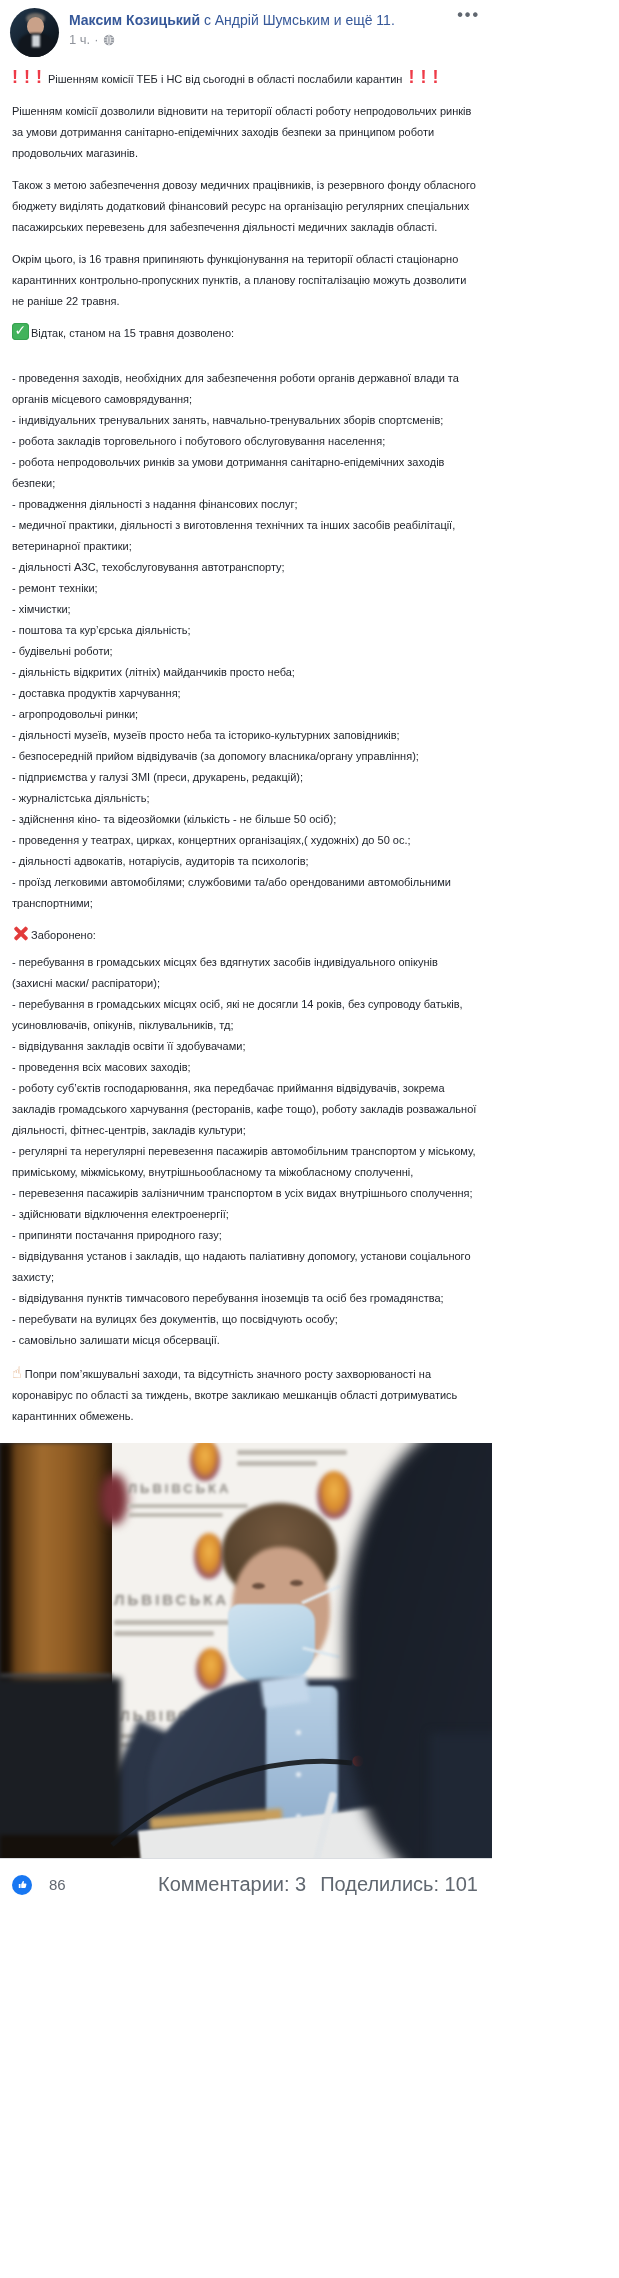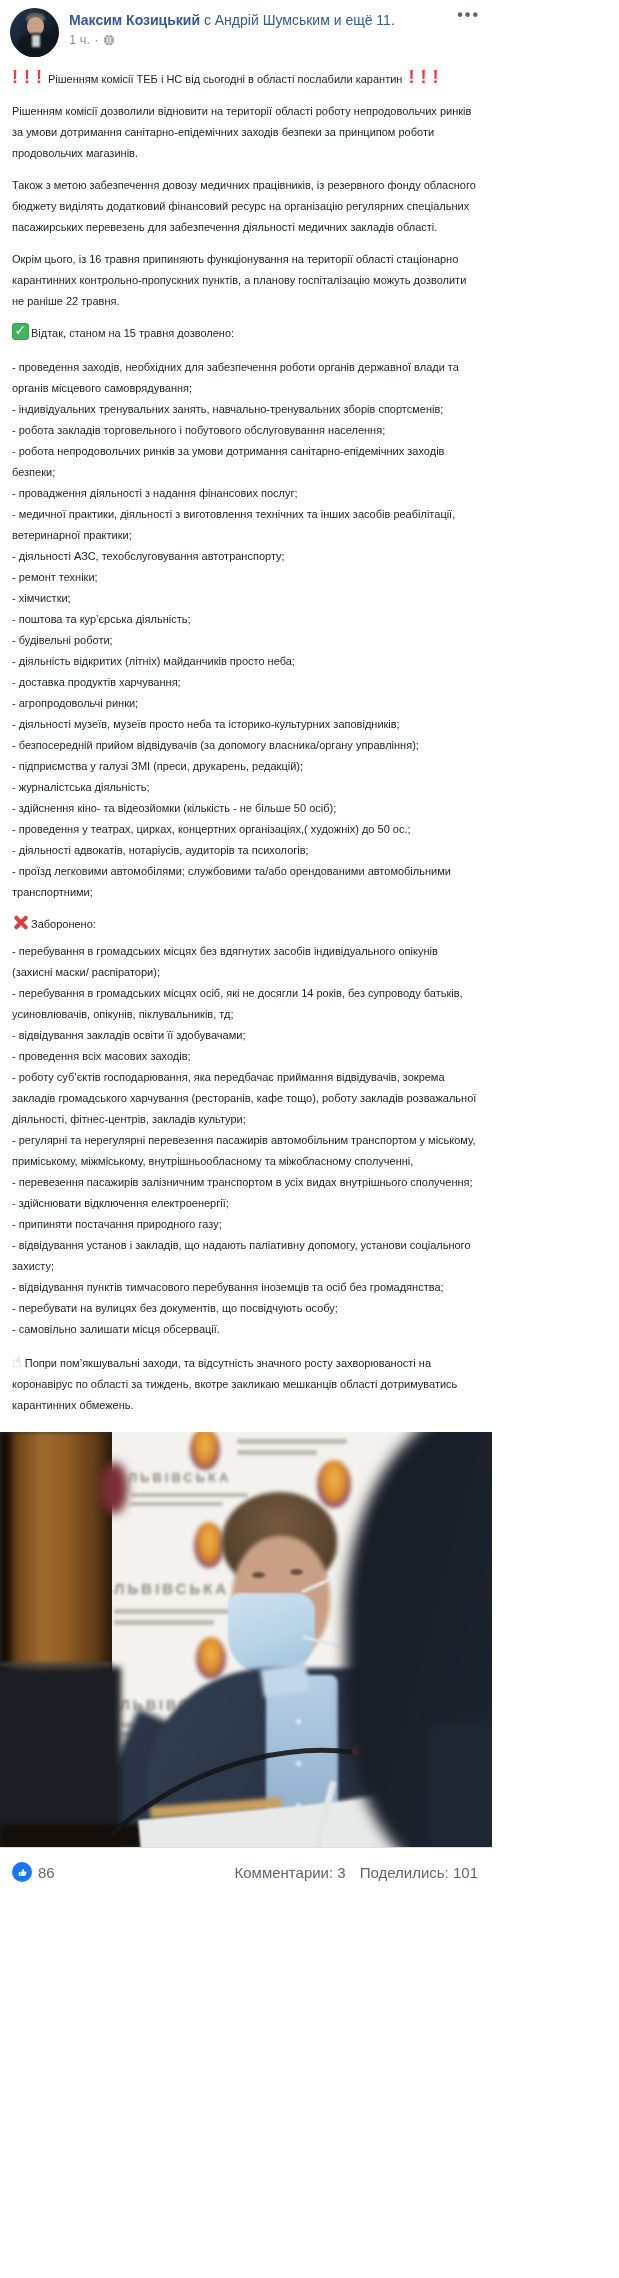--- a/index.html
+++ b/index.html
@@ -31,21 +31,21 @@
   .globe { width:12px; height:12px; display:inline-block; }
   .menu-dots {
     position:absolute; right:12px; top:10px; color:#606770; cursor:pointer;
     font-size:16px; font-weight:700; letter-spacing:2px; line-height:10px;
   }
   .menu-dots::before { content:"•••"; }
 
   
   .body-text { padding:6px 12px 0 12px; font-size:11px; line-height:21px; color:#1d2129; }
   .para { margin-bottom:11px; }
-  .allowed-header { margin-bottom:13px; }
+  .allowed-header { margin-bottom:24px; }
   .banned-block .banned-header-line { margin-bottom:6px; }
   .list .li { margin:0; }
 
   .excl { display:inline; color:#ee3b48; font-weight:700; font-size:18px; margin-right:6px; }
   .excl::before { content:"!"; }
   .excl.tail { margin-left:0; }
   .headline-text { margin-right:6px; }
 
   .check {
     display:inline-block; width:17px; height:17px; background:#42b35c; border-radius:4px;
@@ -125,27 +125,27 @@
   .ph-desk { left:0; top:392px; width:400px; height:26px; background:#15100b; filter:blur(2px); }
   .ph-paper1 { left:140px; top:376px; width:272px; height:56px; background:#e8e9e9; transform:rotate(-5deg); filter:blur(1px); }
   .ph-paper2 { left:305px; top:362px; width:152px; height:36px; background:#d9dcde; transform:rotate(-10deg); filter:blur(2px); }
   .ph-folder { left:150px; top:370px; width:132px; height:12px; background:#c79f5e; transform:rotate(-4deg); filter:blur(2px); }
   .ph-pen { left:320px; top:348px; width:7px; height:82px; background:#e3e6e8; transform:rotate(14deg); filter:blur(1px); border-radius:3px; }
   .ph-mic-svg { position:absolute; left:0; top:0; width:619px; height:415px; }
 
   
   .footer { border-top:1px solid #dadde1; margin:0 0; padding:14px 14px 16px 12px;
     display:flex; align-items:center; justify-content:space-between; }
-  .likes { display:flex; align-items:center; gap:6px; cursor:pointer; }
+  .likes { display:flex; align-items:center; gap:17px; cursor:pointer; }
   .like-badge { width:20px; height:20px; border-radius:50%; background:#1877f2;
     display:flex; align-items:center; justify-content:center;
     box-shadow:0 0 0 1px #fff; }
   .like-badge svg { width:11px; height:11px; }
   .likes-count { font-size:15px; color:#606770; }
-  .counters { display:flex; gap:14px; font-size:15px; color:#606770; }
+  .counters { display:flex; gap:14px; font-size:20px; color:#606770; }
   .counters span { cursor:pointer; }
 </style>
 </head>
 <body>
 
 <div class="post">
 
   <div class="header">
     <div class="avatar">
       <div class="av-hair"></div>

